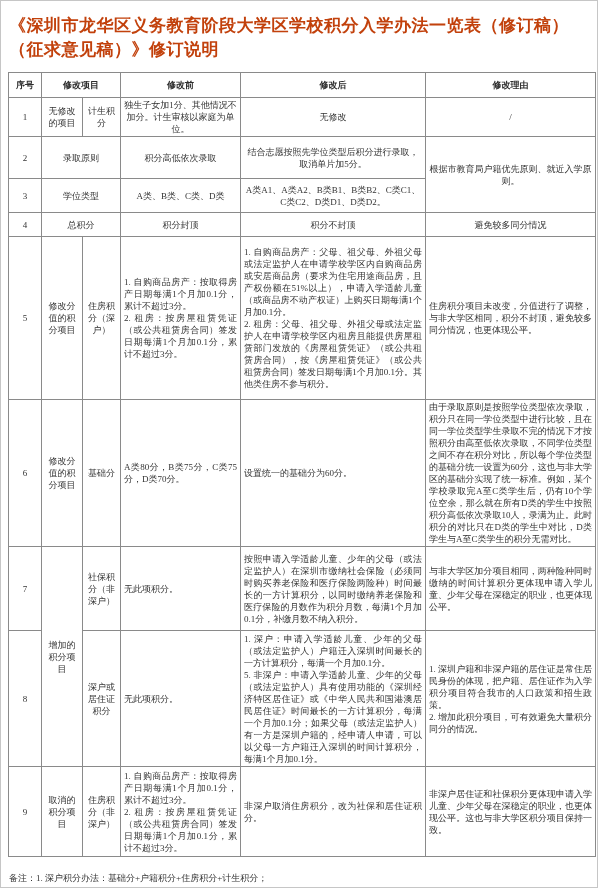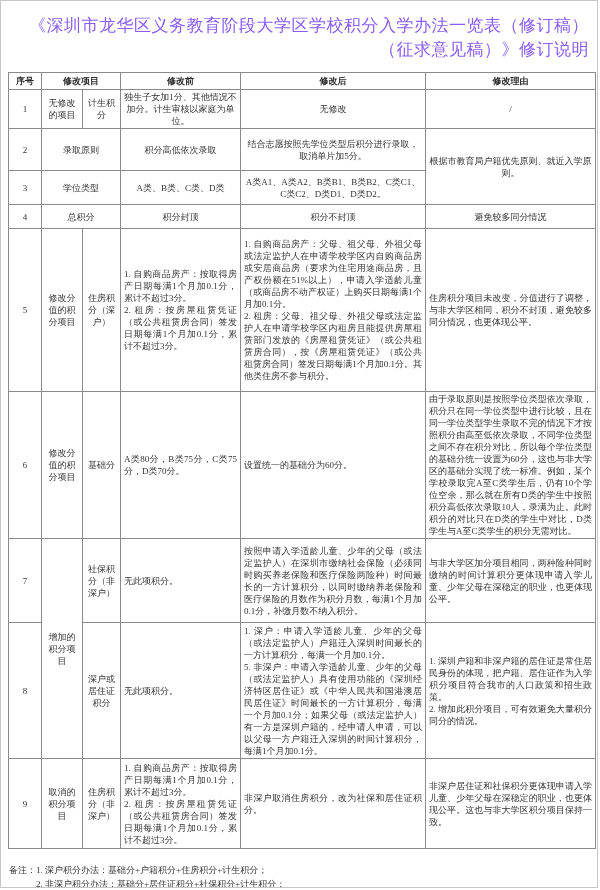--- a/index.html
+++ b/index.html
@@ -1,22 +1,22 @@
 <!DOCTYPE html>
 <html><head>
 <meta charset="utf-8">
 <style>
   html,body{margin:0;padding:0;background:#fff;}
   body{width:600px;height:890px;font-family:"Liberation Serif","DejaVu Serif",serif;color:#333;}
   .page{box-sizing:border-box;width:598px;height:888px;border:1px solid #c6c6c6;background:#fff;overflow:hidden;}
-  .title{margin:13px 8px 10px 8px;text-align:right;font-size:17px;line-height:24px;font-weight:normal;color:#8b5cf6;letter-spacing:0.5px;}
+  .title{margin:13px 8px 10px 8px;text-align:left;font-size:17px;line-height:24px;font-weight:bold;color:#c2410c;letter-spacing:0.5px;}
   table.grid{border-collapse:collapse;table-layout:fixed;margin-left:7px;width:587px;}
   table.grid th,table.grid td{border:1px solid #8a8a8a;padding:1px 3px;font-size:9px;line-height:12px;vertical-align:middle;white-space:pre-line;overflow:hidden;}
   table.grid th{font-weight:bold;text-align:center;color:#2e2e2e;}
-  tr.hr{height:17px;}
+  tr.hr{height:25px;}
   tr.r1{height:34px;} tr.r2{height:42px;} tr.r3{height:34px;} tr.r4{height:24px;}
   tr.r5{height:163px;} tr.r6{height:140px;} tr.r7{height:84px;} tr.r8{height:136px;} tr.r9{height:90px;}
   td.c{text-align:center;}
   td.l{text-align:justify;text-justify:inter-ideograph;}
   td .b{font-weight:normal;}
   .notes{display:flex;margin:14px 8px 0 8px;font-size:9px;line-height:14px;color:#333;}
   .notes-label{flex:0 0 auto;font-weight:normal;}
   .notes-lines{flex:1 1 auto;}
 </style>
 </head>

